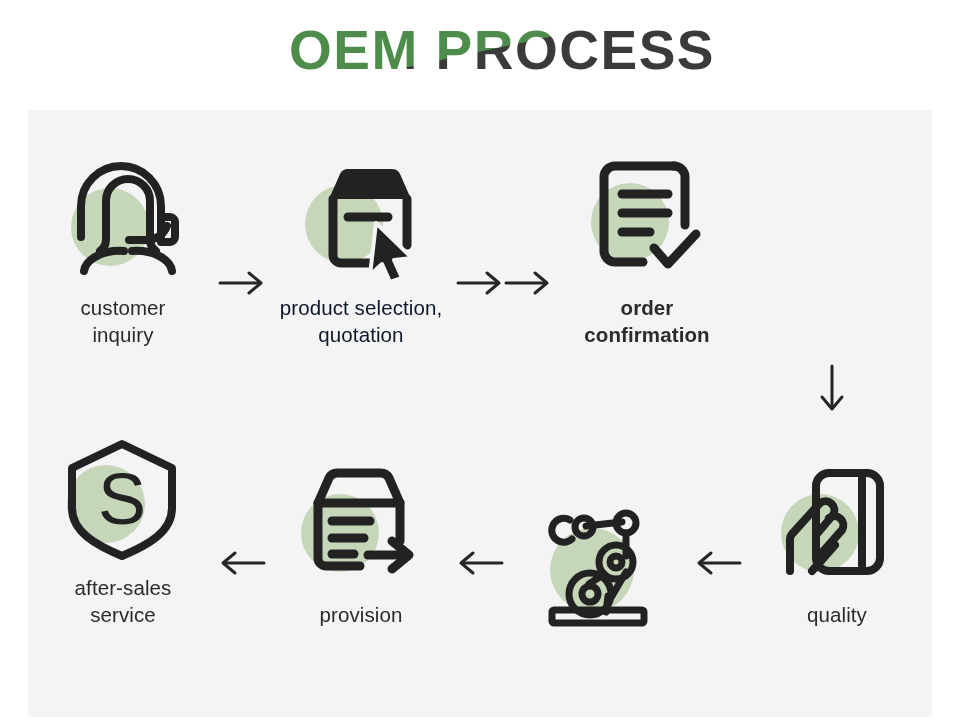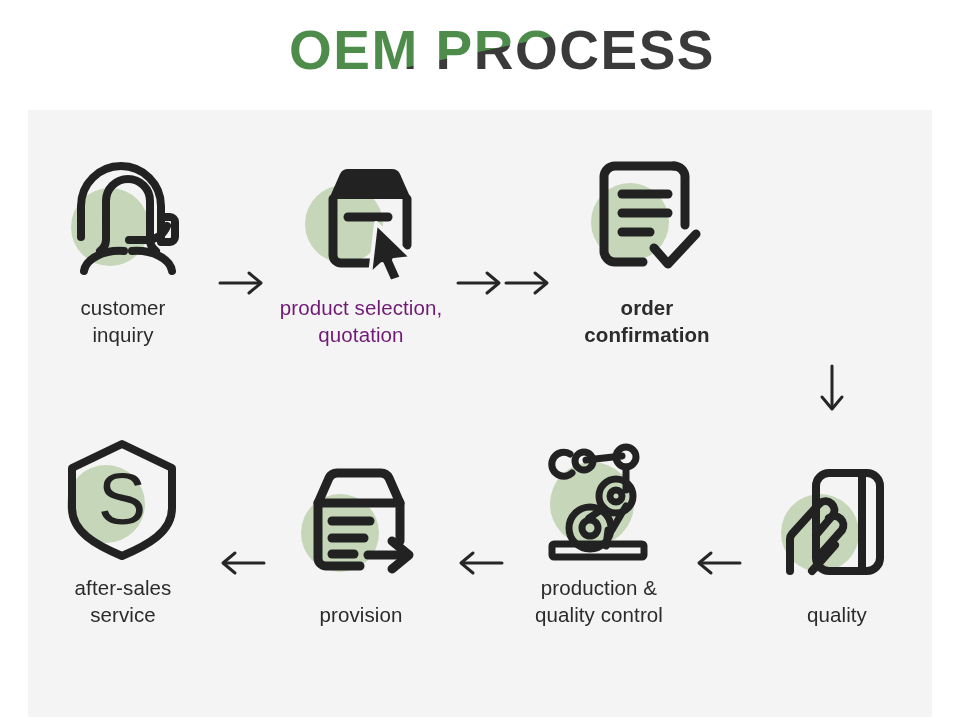--- a/index.html
+++ b/index.html
@@ -173,21 +173,21 @@
 
           <g fill="none" stroke="#222222" stroke-width="9" stroke-linecap="round" stroke-linejoin="round">
             <path d="M37 45 v56 a8 8 0 0 0 8 8 h30"></path>
             <path d="M111 45 v46"></path>
             <line x1="52" y1="63" x2="92" y2="63"></line>
           </g>
 
           <path d="M80 69 L116 104 L98 106 L106 124 L94 128 L86 110 L74 121 Z" fill="#222222" stroke="#f4f4f4" stroke-width="4" stroke-linejoin="round"></path>
         </svg>
       </div>
-      <div class="step-label" style="color: #701a75;">product selection,
+      <div class="step-label" style="color: #0f172a;">product selection,
 quotation</div>
     </div>
 
     <div class="conn">
       <svg width="48" height="26" viewBox="0 0 48 26">
         <g fill="none" stroke="#262626" stroke-width="3" stroke-linecap="round" stroke-linejoin="round">
           <line x1="2" y1="13" x2="42" y2="13"></line>
           <polyline points="31,3 43,13 31,23"></polyline>
         </g>
       </svg>
@@ -316,22 +316,20 @@
 
             <circle cx="56" cy="94" r="21"></circle>
             <circle cx="56" cy="94" r="8"></circle>
 
             <line x1="74" y1="96" x2="72" y2="112"></line>
 
             <rect x="18" y="110" width="92" height="13" rx="2"></rect>
           </g>
         </svg>
       </div>
-      <div class="step-label" style="color: rgb(43, 43, 43);">production &amp;
-quality control</div>
     </div>
 
     <div class="conn">
       <svg width="48" height="26" viewBox="0 0 48 26">
         <g fill="none" stroke="#262626" stroke-width="3" stroke-linecap="round" stroke-linejoin="round">
           <line x1="46" y1="13" x2="6" y2="13"></line>
           <polyline points="17,3 5,13 17,23"></polyline>
         </g>
       </svg>
     </div>

